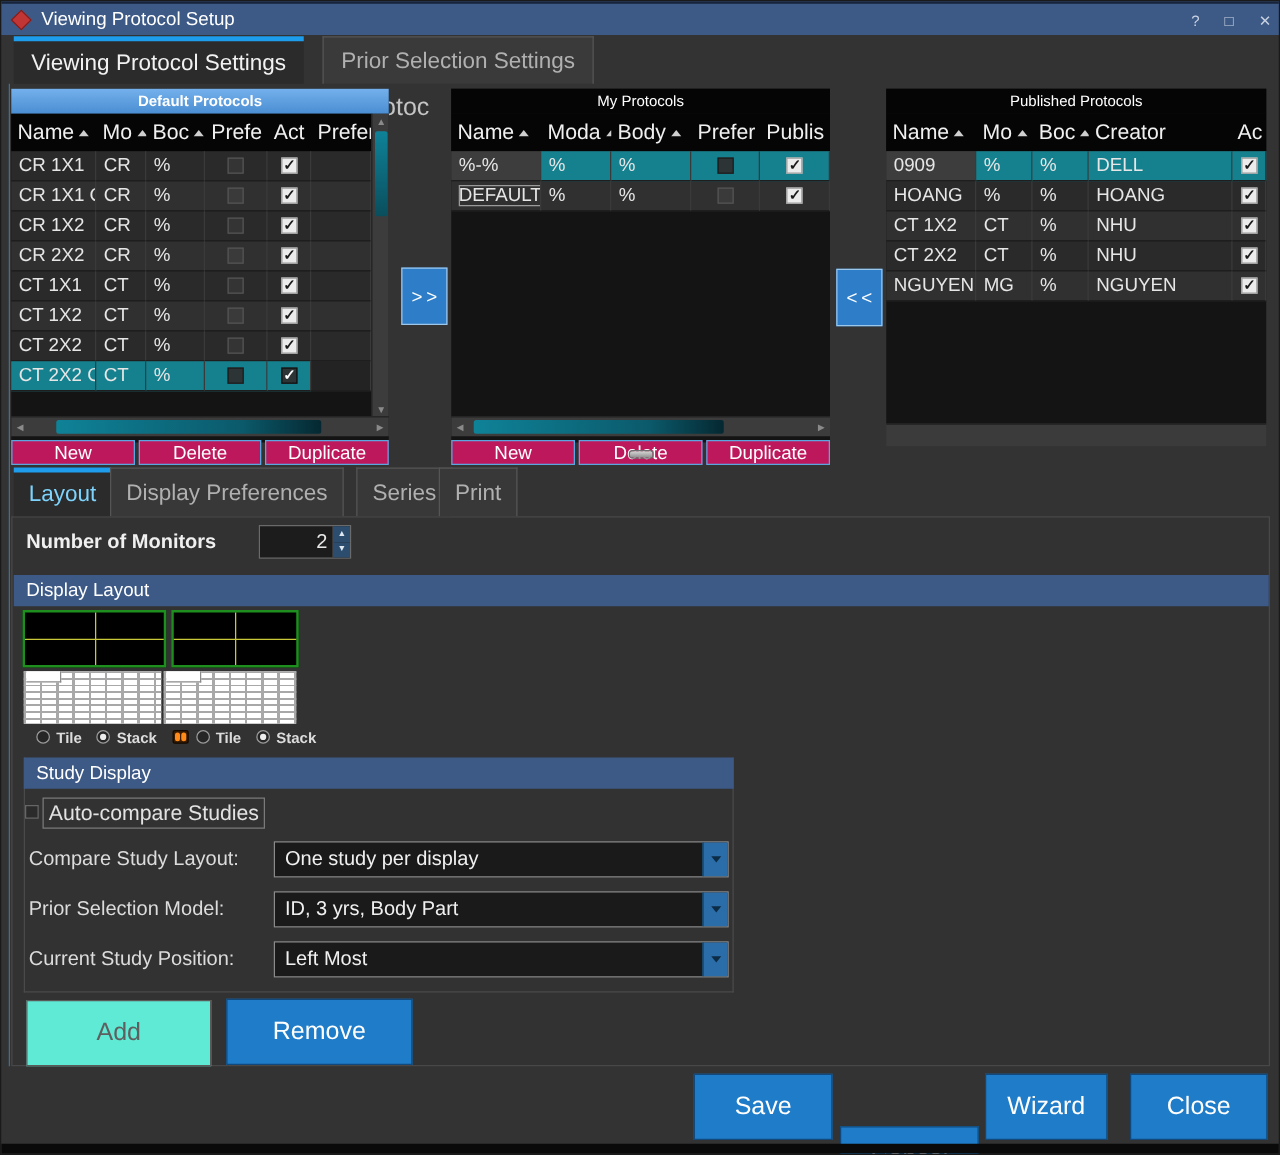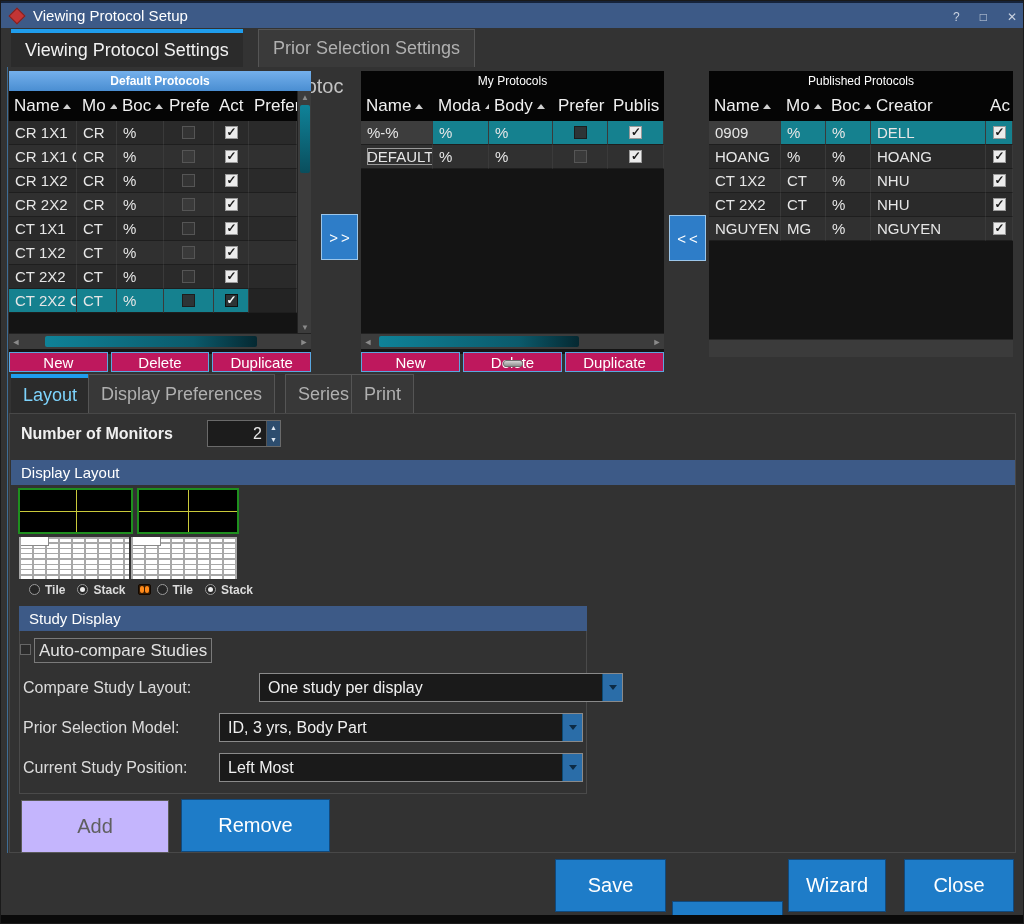--- a/index.html
+++ b/index.html
@@ -87,21 +87,21 @@
   
   .sd-box{position:absolute;left:18px;top:605px;width:568px;height:188px;border:1px solid #4a4a4a;border-top:none;}
   .cbx{position:absolute;left:19px;top:643px;width:11px;height:11px;border:1px solid #666;background:#2b2b2b;}
   .auto-label{position:absolute;left:33px;top:637px;height:25px;border:1px solid #7a7a7a;color:#e2e2e2;font-size:17px;display:flex;align-items:center;padding:0 4px;}
   .f-label{position:absolute;left:22px;color:#dcdcdc;font-size:16px;}
   .dd{position:absolute;left:218px;width:364px;height:29px;background:#1a1a1a;border:1px solid #8a8a8a;display:flex;align-items:center;}
   .dd .dval{flex:1;color:#f0f0f0;font-size:16px;padding-left:8px;white-space:nowrap;overflow:hidden;}
   .dd .dbtn{width:20px;height:100%;background:#2a6da8;border-left:1px solid #0d4a73;display:flex;align-items:center;justify-content:center;flex:none;cursor:pointer;}
   .dd .caret{width:0;height:0;border-left:4px solid transparent;border-right:4px solid transparent;border-top:5px solid #0c2b45;}
   .bigbtn{position:absolute;height:53px;font-size:20px;display:flex;align-items:center;justify-content:center;cursor:pointer;}
-  .bigbtn.disabled{background:#c4b5fd;border:1px solid #5a5a5a;color:#5f5f5f;cursor:default;}
+  .bigbtn.disabled{background:#5eead4;border:1px solid #5a5a5a;color:#5f5f5f;cursor:default;}
   .bigbtn.blue{background:#1e7cc8;border:1px solid #11497c;color:#ffffff;}
   .footer-strip{position:absolute;left:0;bottom:0;width:1024px;height:8px;background:#0a0a0a;}
 </style>
 </head>
 <body>
 
 <div class="window">
 
   <div class="titlebar">
     <span class="app-icon"></span>
@@ -433,21 +433,21 @@
     <span class="radio on"></span>
     <label>Stack</label>
   </div>
 
   <div class="sd-box"></div>
   <div class="section-bar" style="left:18px;top:605px;width:568px;">Study Display</div>
   <span class="cbx"></span>
   <div class="auto-label">Auto-compare Studies</div>
 
   <div class="f-label" style="top:678px;">Compare Study Layout:</div>
-  <div class="dd" style="top:672px;margin-left:40px;">
+  <div class="dd" style="top:672px;">
     <div class="dval">One study per display</div>
     <div class="dbtn">
         <span class="caret"></span>
       </div>
   </div>
 
   <div class="f-label" style="top:718px;">Prior Selection Model:</div>
   <div class="dd" style="top:712px;">
     <div class="dval">ID, 3 yrs, Body Part</div>
     <div class="dbtn">

